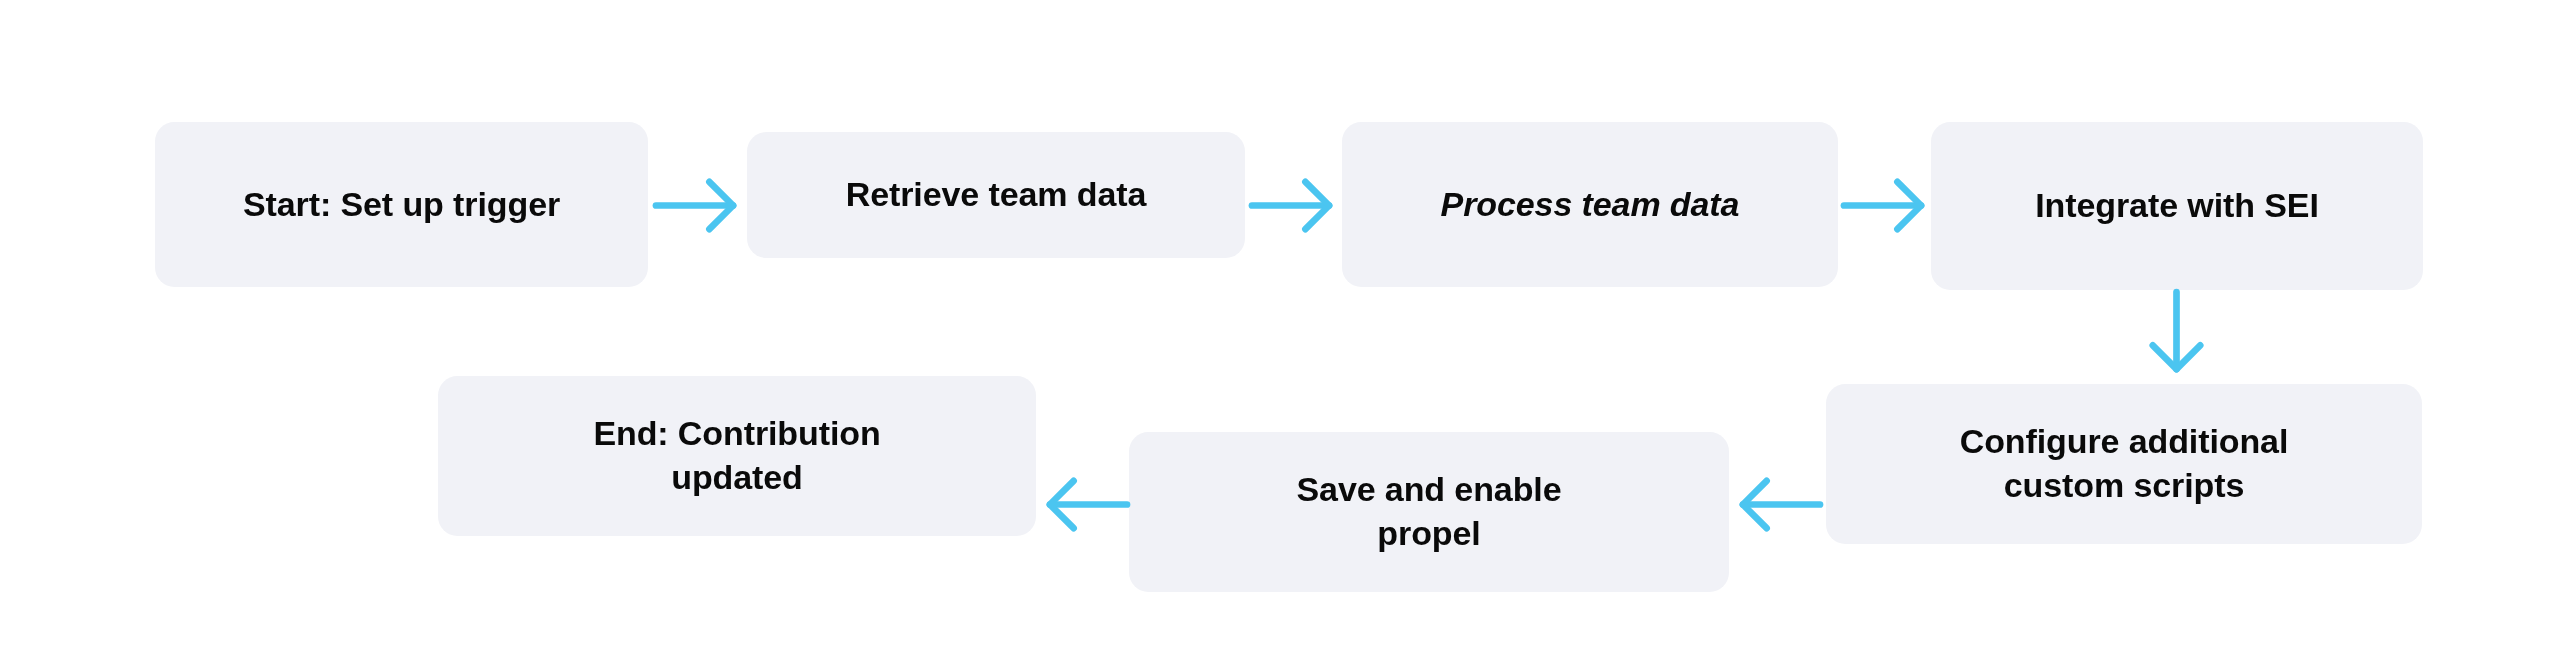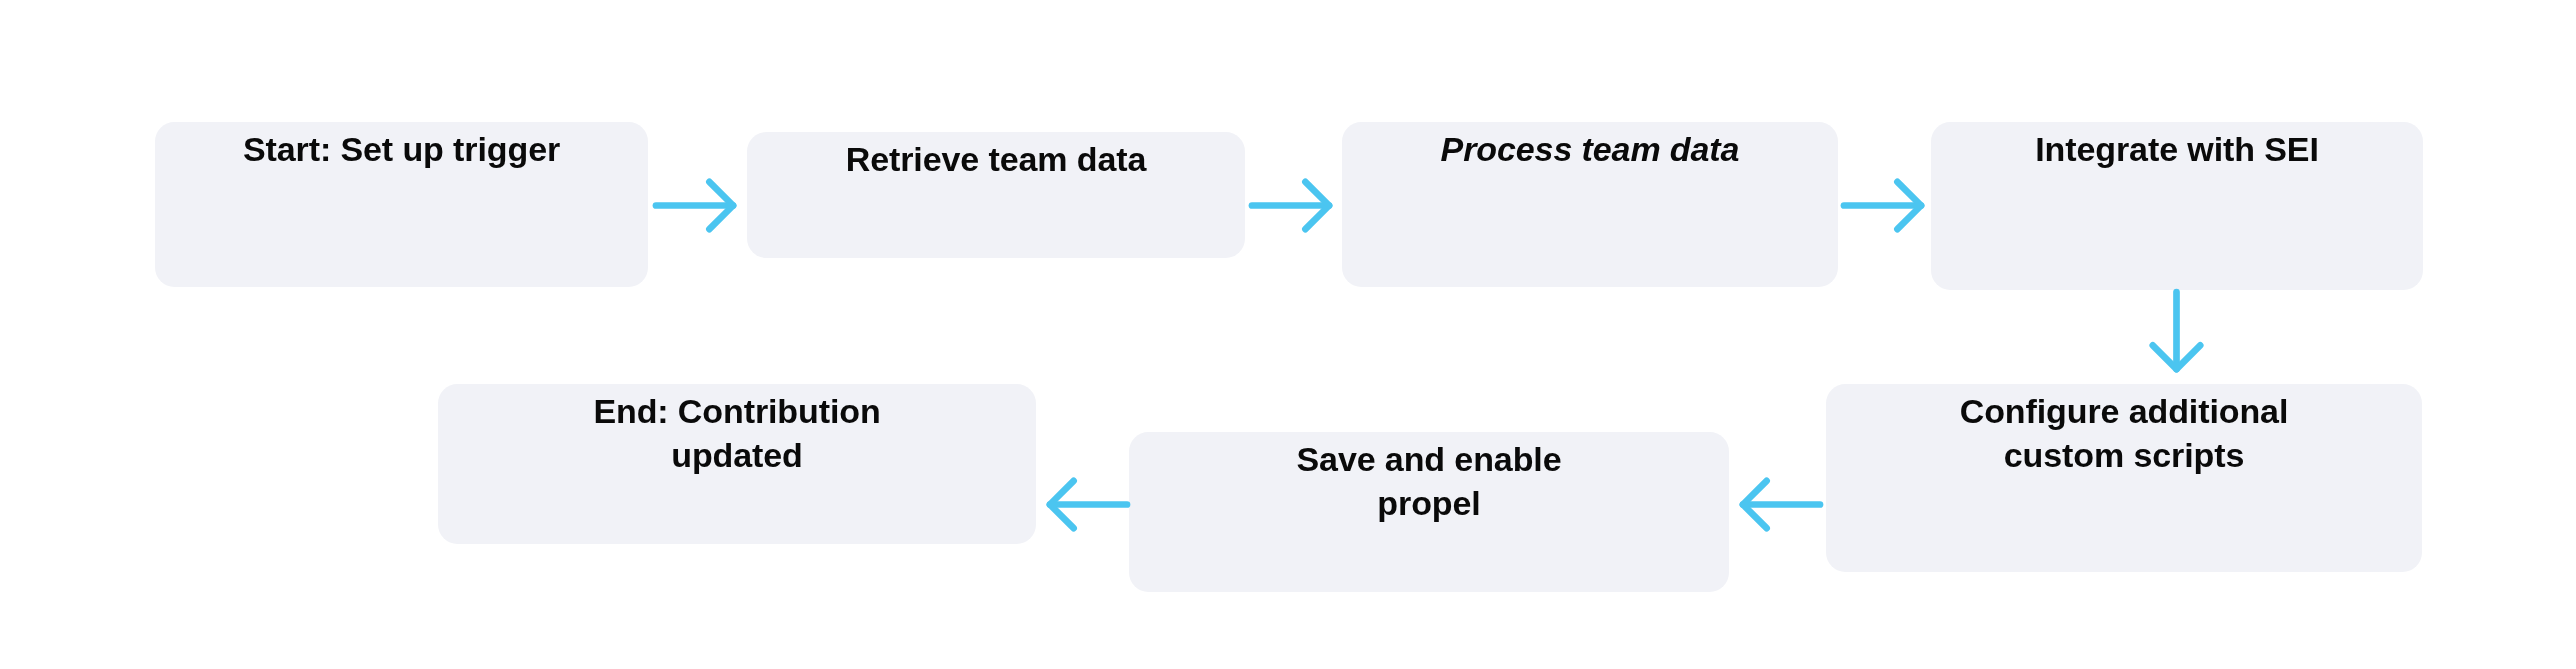--- a/index.html
+++ b/index.html
@@ -17,21 +17,21 @@
     height: 669px;
     background: #ffffff;
     overflow: hidden;
   }
   .node {
     position: absolute;
     box-sizing: border-box;
     background: #f1f2f7;
     border-radius: 19.4px;
     display: flex;
-    align-items: flex-start;
+    align-items: center;
     justify-content: center;
     text-align: center;
     color: #0a0a0a;
     font-family: "Liberation Sans", sans-serif;
     font-weight: bold;
     font-size: 34px;
     line-height: 1.28;
     letter-spacing: -0.1px;
     padding: 6px 19.4px;
   }
@@ -40,23 +40,23 @@
     white-space: pre-line;
   }
 
   
   #node-start    { left: 155px;  top: 122px; width: 493px; height: 165px; }
   #node-retrieve { left: 747px; top: 132px; width: 498px; height: 126px; }
   #node-process  { left: 1342px; top: 122px; width: 496px; height: 165px; font-style: italic; }
   #node-sei      { left: 1931px; top: 122px; width: 492px; height: 168px; }
 
   
-  #node-configure { left: 1826px; top: 384px; width: 596px; height: 188px; }
+  #node-configure { left: 1826px; top: 384px; width: 596px; height: 160px; }
   #node-save      { left: 1129px; top: 384px; width: 600px; height: 160px; }
-  #node-end       { left: 438px;  top: 384px; width: 598px; height: 160px; }
+  #node-end       { left: 438px;  top: 376px; width: 598px; height: 160px; }
 
   
   .connector {
     position: absolute;
     overflow: visible;
   }
   .connector svg { display: block; overflow: visible; }
   .conn-line {
     fill: none;
     stroke-width: 9;

